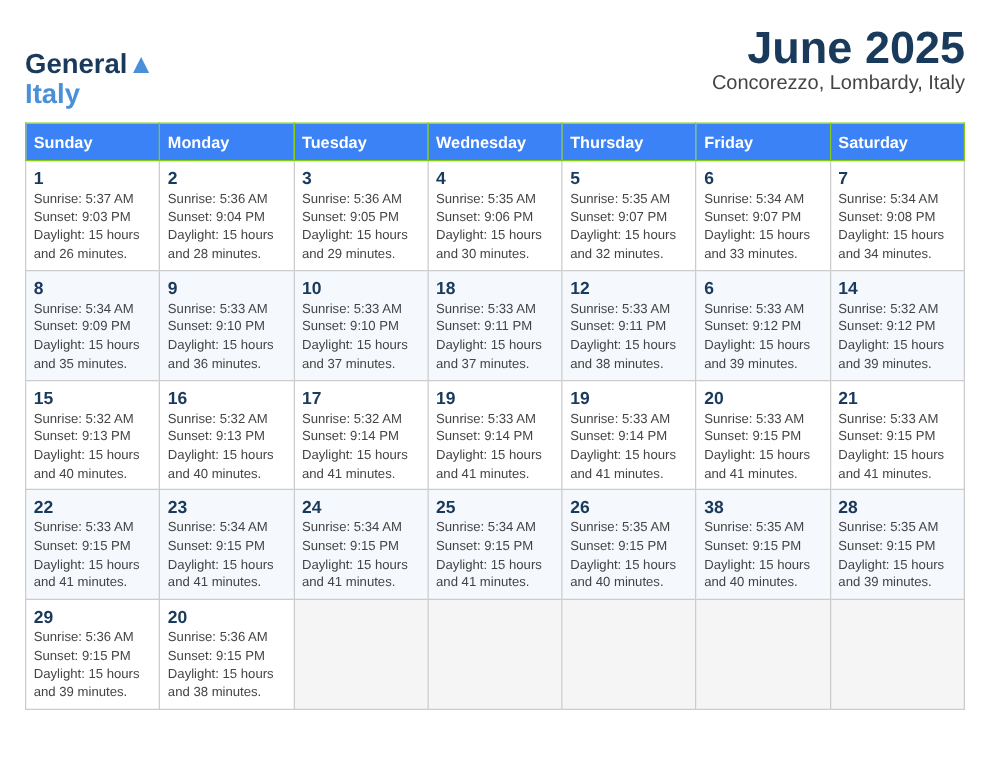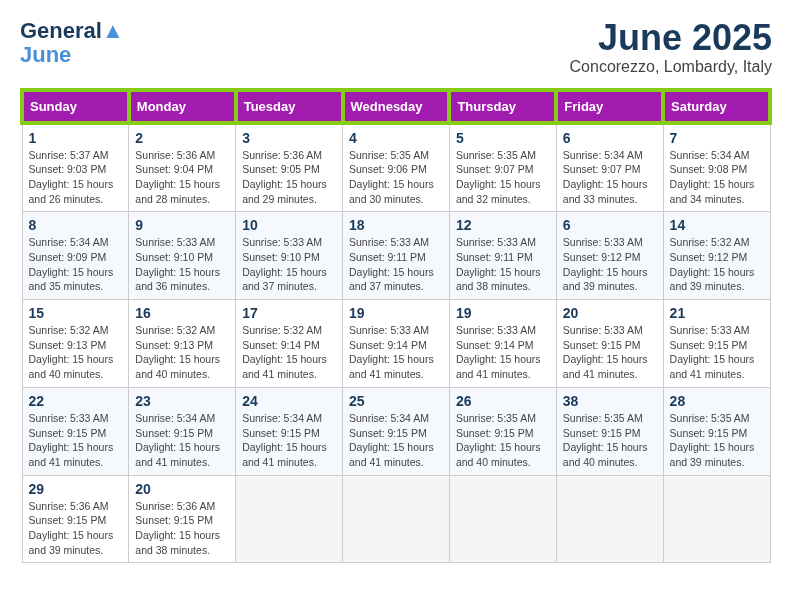--- a/index.html
+++ b/index.html
@@ -19,20 +19,21 @@
     .header {
       display: flex;
       justify-content: space-between;
       align-items: flex-start;
       margin-bottom: 12px;
     }
     .logo {
       display: flex;
       flex-direction: column;
       align-items: flex-start;
+      margin-top: 20px;
     }
     .title-block {
       text-align: right;
     }
     .month-title {
       font-size: 36px;
       font-weight: bold;
       color: #1a3a5c;
       line-height: 1.1;
     }
@@ -40,27 +41,27 @@
       font-size: 16px;
       color: #444;
       margin-left: 44px;
     }
     .calendar {
       width: 100%;
       border-collapse: collapse;
       font-size: 11px;
     }
     .calendar th {
-      background: #a21caf;
+      background: #3b82f6;
       color: #fff;
       padding: 7px 6px;
       text-align: left;
       font-size: 13px;
       font-weight: bold;
-      border: 4px solid #84cc16;
+      border: 1px solid #84cc16;
     }
     .calendar td {
       border: 1px solid #ccc;
       vertical-align: top;
       padding: 5px 6px;
       width: 107px;
       min-height: 80px;
       background: #fff;
     }
     .calendar tr:nth-child(even) td {
@@ -97,21 +98,21 @@
 <body>
 
 <div class="page">
   <div class="header">
     <div class="logo">
       <div class="logo-wrapper">
         <span style="font-size:22px;font-weight:bold;">
           <span class="logo-dark">General</span><span class="logo-blue">▲</span>
         </span>
       </div>
-      <span style="font-size:22px;font-weight:bold;color:#4a90d9;line-height:1;">June</span>
+      <span style="font-size:22px;font-weight:bold;color:#4a90d9;line-height:1;">Italy</span>
     </div>
     <div class="title-block">
       <div class="month-title">June 2025</div>
       <div class="location-title">Concorezzo, Lombardy, Italy</div>
     </div>
   </div>
 
   <table class="calendar">
     <thead>
       <tr>

